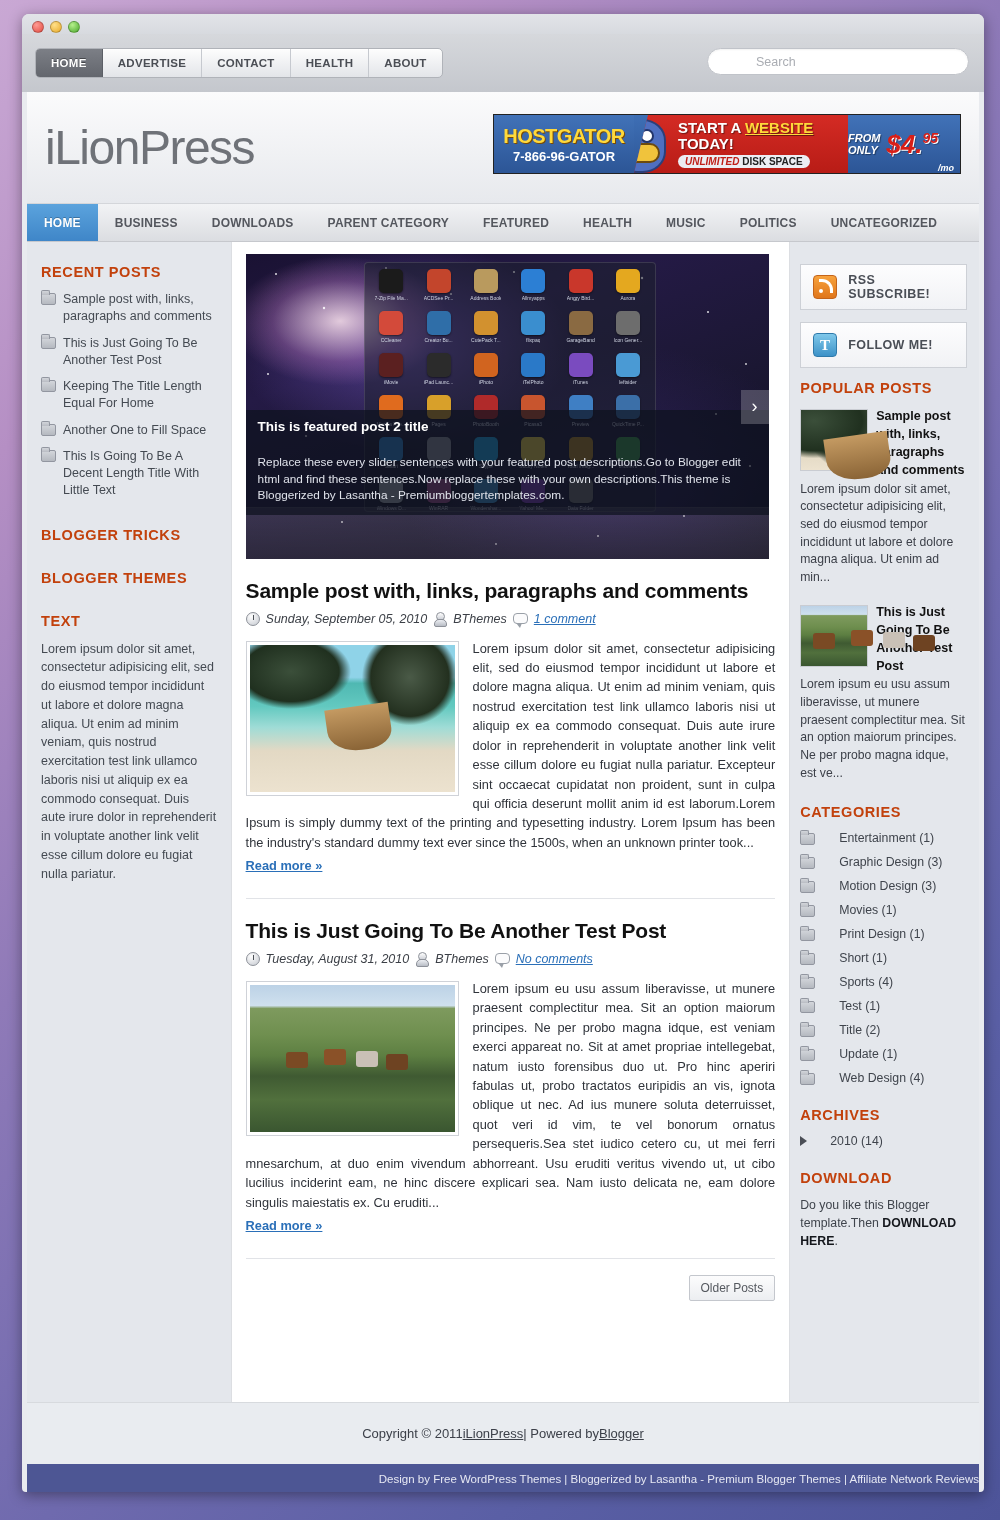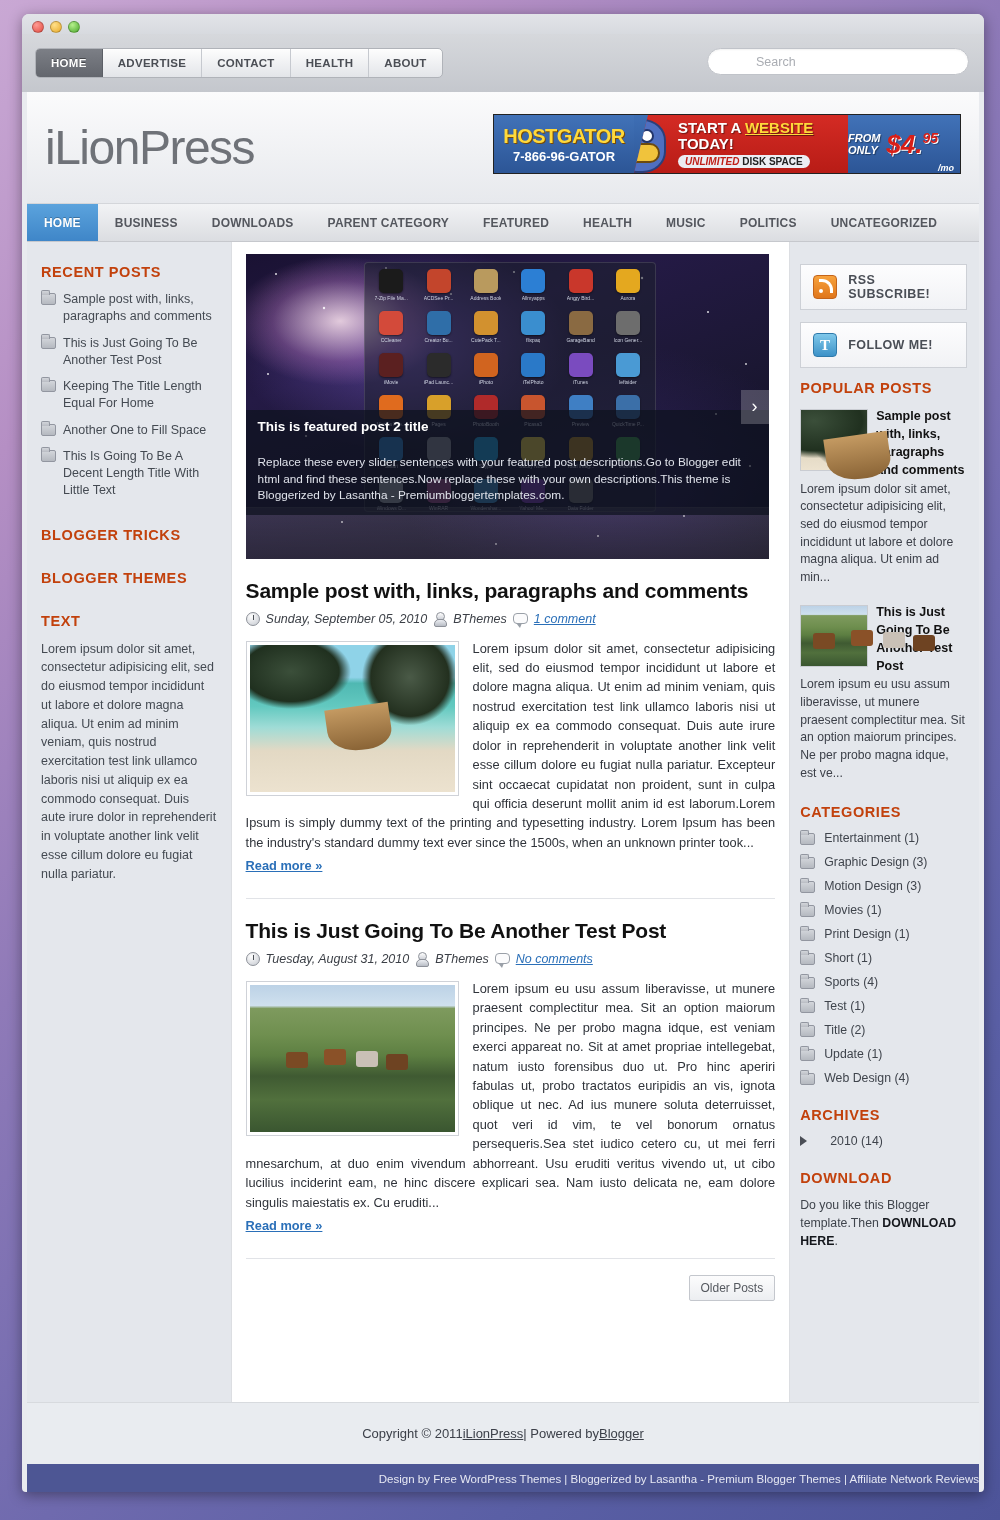--- a/index.html
+++ b/index.html
@@ -403,21 +403,21 @@
     font-family: "Liberation Serif", serif;
   }
   .pop-post { margin-bottom: 16px; font-size: 12.2px; color: #3c4049; line-height: 1.45; }
   .pop-thumb {
     float: left; width: 68px; height: 62px;
     margin: 2px 8px 3px 0; border: 1px solid #c9ccd2;
   }
   .pop-post b { display: block; font-size: 12.5px; color: #111; margin-bottom: 1px; }
   .cat-list { list-style: none; }
   .cat-list li {
-    display: flex; align-items: center; gap: 9px;
+    display: flex; align-items: center; gap: 24px;
     font-size: 12.3px; color: #3f444c; margin-bottom: 10px;
   }
   .archives-row { display: flex; align-items: center; gap: 23px; font-size: 12.3px; color: #3f444c; }
   .tri { width: 0; height: 0; border-left: 7px solid #4a4e56; border-top: 5px solid transparent; border-bottom: 5px solid transparent; }
   .dl-text { font-size: 12.3px; color: #3f444c; line-height: 1.45; }
   .dl-text b { color: #14171c; }
   .rs-title { margin-top: 22px; }
 
   
   .footer-copy {

